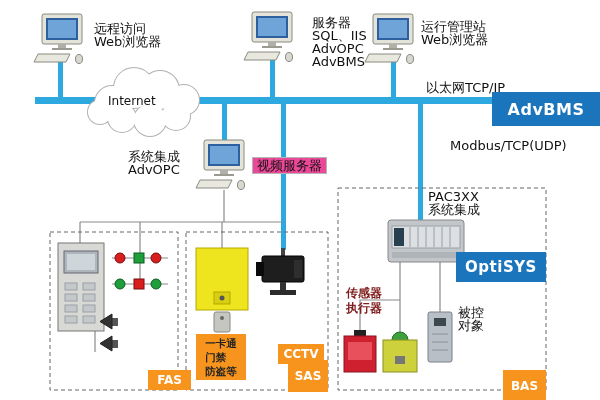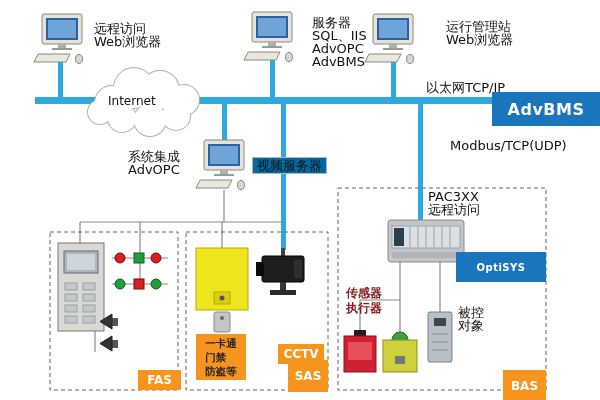--- a/index.html
+++ b/index.html
@@ -2,21 +2,21 @@
 <html><head>
 <meta charset="utf-8">
 <style>
   *{margin:0;padding:0;box-sizing:border-box}
   html,body{background:#ffffff}
   body{font-family:"DejaVu Sans","Liberation Sans",sans-serif}
   .canvas{position:relative;width:600px;height:400px;background:#fff;overflow:hidden}
   .canvas > svg{position:absolute;left:0;top:0}
   .lbl{position:absolute;font-size:13px;line-height:13px;color:#111;white-space:pre-line;z-index:5}
   .lbl.center{}
-  .lbl.graybg{background:#0369a1;border:1px solid #b5b5b5;padding:1px 4px}
+  .lbl.graybg{background:#ec4899;border:1px solid #b5b5b5;padding:1px 4px}
   .bluebox{position:absolute;background:#1b75bc;color:#fff;font-weight:bold;
            display:flex;align-items:center;justify-content:center;z-index:6;
            letter-spacing:.5px}
   .tag{position:absolute;background:#f7941e;color:#fff;font-weight:bold;font-size:12px;
        display:flex;align-items:center;justify-content:center;z-index:6}
   .tag.dark{color:#222;font-size:10.5px;line-height:14px;text-align:left;
             white-space:pre-line;padding:2px;font-weight:bold}
   .redlbl{position:absolute;color:#7f1d1d;font-weight:bold;font-size:12px;line-height:15px;
           white-space:pre-line;z-index:5}
 </style>
@@ -182,39 +182,39 @@
       <line x1="4" y1="38" x2="20" y2="38" stroke="#8a929a"></line>
     </g>
   </svg>
 
   <div class="lbl" style="left:94px;top:22px">远程访问
 Web浏览器</div>
   <div class="lbl" style="left:312px;top:16px">服务器
 SQL、IIS
 AdvOPC
 AdvBMS</div>
-  <div class="lbl" style="left:446px;top:20px">运行管理站
+  <div class="lbl" style="left:421px;top:20px">运行管理站
 Web浏览器</div>
   <div class="lbl center" style="left:108px;top:95px;width:72px;font-size:12px">Internet</div>
   <div class="lbl" style="left:426px;top:81px">以太网TCP/IP</div>
   <div class="lbl" style="left:450px;top:139px">Modbus/TCP(UDP)</div>
   <div class="lbl" style="left:128px;top:150px">系统集成
 AdvOPC</div>
   <div class="lbl graybg" style="left:252px;top:157px">视频服务器</div>
   <div class="lbl" style="left:428px;top:190px">PAC3XX
-远程访问</div>
+系统集成</div>
   <div class="lbl" style="left:458px;top:306px">被控
 对象</div>
   <div class="redlbl" style="left:346px;top:286px">传感器
 执行器</div>
 
   <div class="bluebox" style="left:492px;top:92px;width:108px;height:34px;font-size:16px">AdvBMS</div>
-  <div class="bluebox" style="left:456px;top:252px;width:90px;height:30px;font-size:10px">OptiSYS</div>
+  <div class="bluebox" style="left:456px;top:252px;width:90px;height:30px;font-size:15px">OptiSYS</div>
 
   <div class="tag dark" style="left:196px;top:334px;width:50px">一卡通
 门禁
 防盗等</div>
   <div class="tag" style="left:278px;top:344px;width:46px;height:20px">CCTV</div>
-  <div class="tag" style="left:138px;top:370px;width:43px;height:20px">FAS</div>
+  <div class="tag" style="left:148px;top:370px;width:43px;height:20px">FAS</div>
   <div class="tag" style="left:288px;top:360px;width:40px;height:32px">SAS</div>
   <div class="tag" style="left:503px;top:370px;width:43px;height:32px">BAS</div>
 
 </div>
 
 </body></html>

